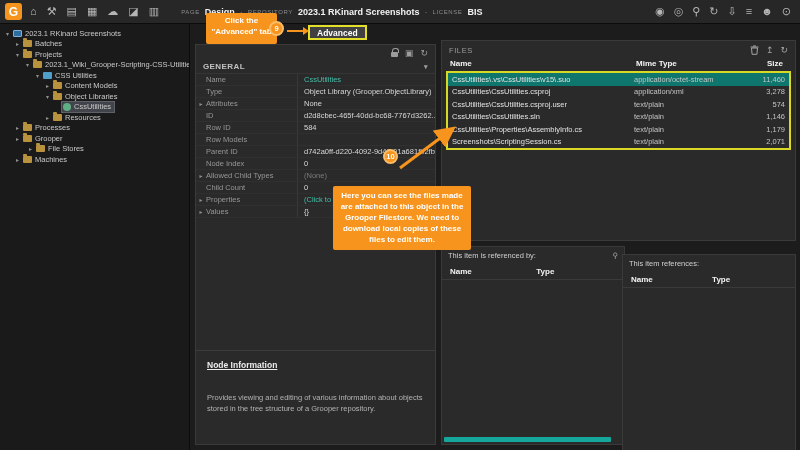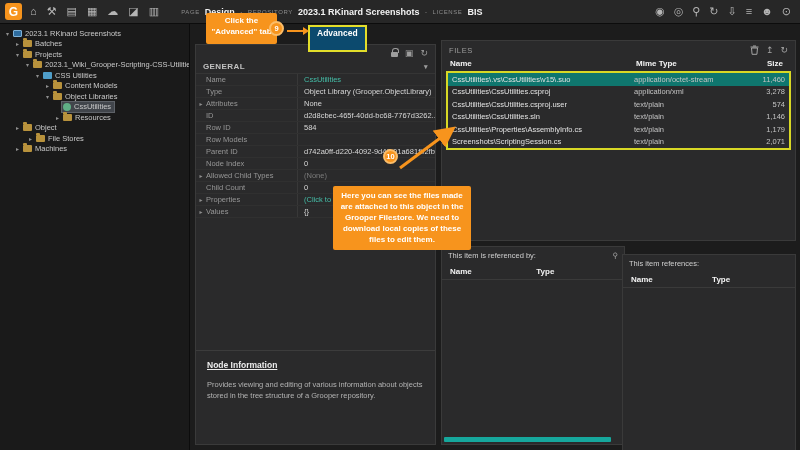--- a/index.html
+++ b/index.html
@@ -27,37 +27,37 @@
   .ticon.folder { background:#b8923c; }
   .ticon.folder::before { content:''; position:absolute; top:-2px; left:0; width:4px; height:2px; background:#b8923c; border-radius:1px 1px 0 0; }
   .ticon.monitor { background:#2e6da0; border:1px solid #7fb2d8; }
   .ticon.cube { background:#4f9ec9; }
   .ticon.gear { background:#5fae85; border-radius:50%; width:8px; height:8px; }
 
   
   .panel { position:absolute; background:#2a2a2b; border:1px solid #3a3a3a; }
 
   
-  .tab-advanced { position:absolute; left:308px; top:25px; height:27px; padding:2px 7px; border:2px solid #e3de2a; background:#0c4a6e; color:#ffffff; font-size:8.5px; font-weight:bold; z-index:6; line-height:1; }
+  .tab-advanced { position:absolute; left:308px; top:25px; height:15px; padding:2px 7px; border:2px solid #e3de2a; background:#404040; color:#ffffff; font-size:8.5px; font-weight:bold; z-index:6; line-height:1; }
 
   
   #prop-panel { left:195px; top:44px; width:241px; height:401px; }
   .prop-toolbar { height:15px; display:flex; justify-content:flex-end; align-items:center; gap:7px; padding:2px 7px; color:#9d9d9d; font-size:9px; }
   .css-lock { width:7px; height:5px; background:#9d9d9d; border-radius:1px; position:relative; margin-top:3px; }
   .css-lock::before { content:''; position:absolute; top:-4px; left:1px; width:5px; height:4px; border:1px solid #9d9d9d; border-bottom:none; border-radius:3px 3px 0 0; }
   .general-header { height:14px; display:flex; align-items:center; padding:0 7px; color:#c2c2c2; font-size:8px; font-weight:bold; letter-spacing:.4px; border-bottom:1px solid #353535; }
   .general-header .chev { margin-left:auto; color:#9d9d9d; font-size:7px; }
   .prop-row { display:flex; align-items:stretch; height:12px; border-bottom:1px solid #303030; font-size:7.5px; }
   .prop-exp { width:10px; flex:none; text-align:center; color:#8d8d8d; font-size:6px; line-height:12px; }
   .prop-label { width:92px; flex:none; color:#979797; border-right:1px solid #383838; display:flex; align-items:center; overflow:hidden; white-space:nowrap; }
   .prop-value { flex:1; color:#d8d8d8; display:flex; align-items:center; padding-left:6px; overflow:hidden; white-space:nowrap; }
   .prop-value.link { color:#45bfa9; }
   .prop-value.muted { color:#7c7c7c; }
   .node-info { position:absolute; left:0; right:0; bottom:0; height:94px; border-top:1px solid #3c3c3c; padding:9px 11px; background:#2a2a2b; }
-  .node-info h4 { font-size:8.5px; color:#ececec; font-weight:bold; text-decoration:underline; margin-bottom:9px; }
+  .node-info h4 { font-size:8.5px; color:#ececec; font-weight:bold; text-decoration:underline; margin-bottom:22px; }
   .node-info p { font-size:7.5px; color:#b3b3b3; line-height:1.5; }
 
   
   #files-panel { left:441px; top:40px; width:355px; height:201px; }
   .files-header { display:flex; align-items:center; padding:4px 7px 2px 7px; }
   .files-title { font-size:7.5px; color:#9d9d9d; letter-spacing:.6px; }
   .files-tools { margin-left:auto; display:flex; gap:7px; color:#a5a5a5; font-size:9px; align-items:center; }
   .files-cols { display:flex; padding:2px 8px; font-size:8px; font-weight:bold; color:#f4f4f4; }
   .fc-name { flex:0 0 186px; } .fc-mime { flex:0 0 102px; } .fc-size { flex:1; text-align:right; padding-right:4px; }
   .files-box { margin:1px 4px 0 4px; border:2px solid #d8d825; }
@@ -181,34 +181,41 @@
   </div>
 
   <div class="tree-item selected" style="padding-left: 53px;">
     <span class="expander"></span>
     <span class="tnode">
       <span class="ticon gear"></span>
       <span class="tlabel">CssUtilities</span>
     </span>
   </div>
 
-  <div class="tree-item" style="padding-left: 43px; margin-left: 10px;">
+  <div class="tree-item" style="padding-left: 43px;">
     <span class="expander">▸</span>
     <span class="tnode">
       <span class="ticon folder"></span>
       <span class="tlabel">Resources</span>
     </span>
   </div>
 
-
   <div class="tree-item" style="padding-left: 13px;">
     <span class="expander">▸</span>
     <span class="tnode">
       <span class="ticon folder"></span>
-      <span class="tlabel">Object</span>
+      <span class="tlabel">Processes</span>
+    </span>
+  </div>
+
+  <div class="tree-item" style="padding-left: 13px;">
+    <span class="expander">▸</span>
+    <span class="tnode">
+      <span class="ticon folder"></span>
+      <span class="tlabel">Grooper</span>
     </span>
   </div>
 
   <div class="tree-item" style="padding-left: 26px;">
     <span class="expander">▸</span>
     <span class="tnode">
       <span class="ticon folder"></span>
       <span class="tlabel">File Stores</span>
     </span>
   </div>

